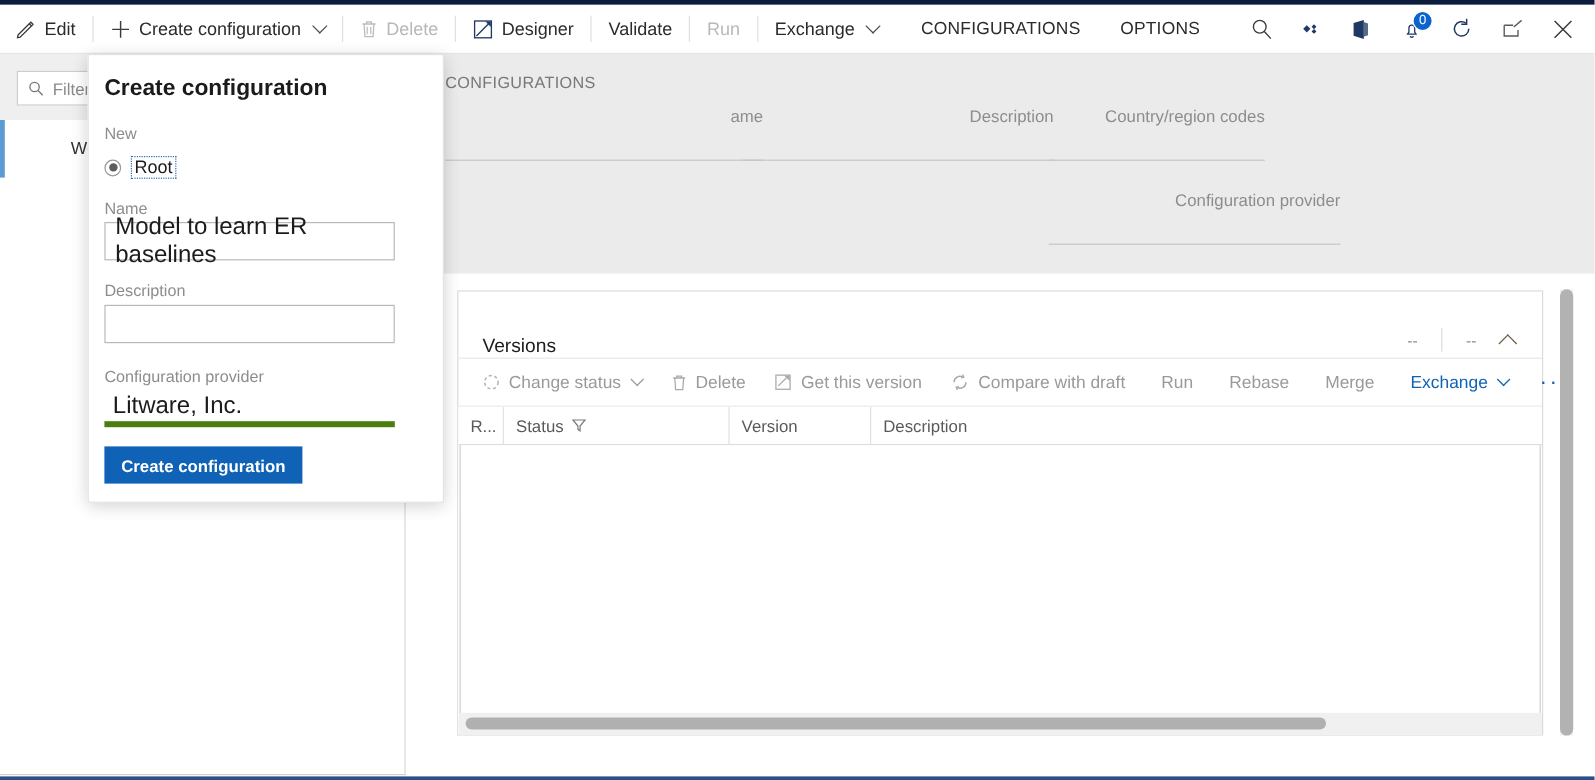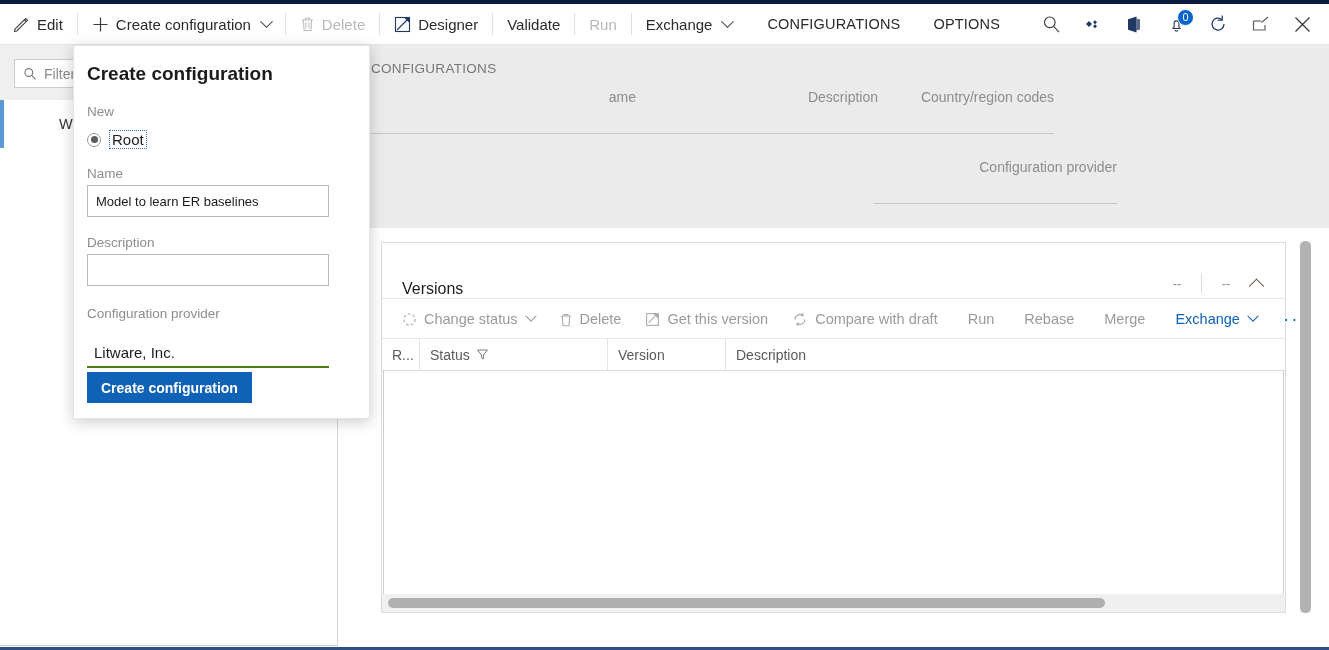--- a/index.html
+++ b/index.html
@@ -204,21 +204,21 @@
   }
   .chev-up {
     width: 11px; height: 11px;
     border-left: 1.8px solid #6b5a3e;
     border-top: 1.8px solid #6b5a3e;
     transform: rotate(45deg) translate(2px,2px);
   }
 
   .ver-toolbar {
     height: 40px;
-    display: flex; 
+    display: flex; align-items: center;
     border-bottom: 1px solid #e8e8e8;
     padding-left: 8px;
   }
   .vt-btn {
     display: flex; align-items: center; gap: 7px;
     padding: 0 12px; height: 40px;
     font-size: 14.5px;
     color: #9a9a9a;
     white-space: nowrap;
     cursor: default;
@@ -341,34 +341,34 @@
   }
   .radio-txt {
     font-size: 15px; color: #1b1b1b;
     outline: 1px dotted #2b6cb0;
     padding: 0 2px;
   }
   .fly-input {
     width: 242px; height: 32px;
     border: 1px solid #b9b9b9;
     background: #fff;
-    font-size: 13px;
+    font-size: 20px;
     color: #1b1b1b;
     padding: 0 8px;
     display: flex; align-items: center;
   }
   .fly-underline-input {
     width: 242px; height: 30px;
     border: none;
-    border-bottom: 2px solid #4d7c0f;
+    border-bottom: 5px solid #4d7c0f;
     background: #fff;
-    font-size: 15px;
+    font-size: 20px;
     color: #1b1b1b;
     padding: 0 7px;
-    display: flex; align-items: center; margin-top: 12px;
+    display: flex; align-items: center;
   }
   .fly-cta {
     position: absolute;
     left: 13px; top: 326px;
     height: 31px;
     background: #0f62b5;
     color: #fff;
     font-size: 14px;
     font-weight: bold;
     display: flex; align-items: center;

